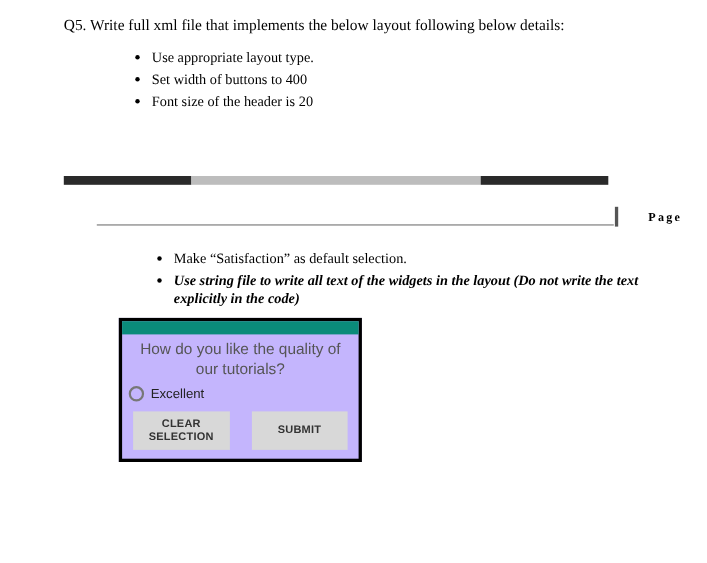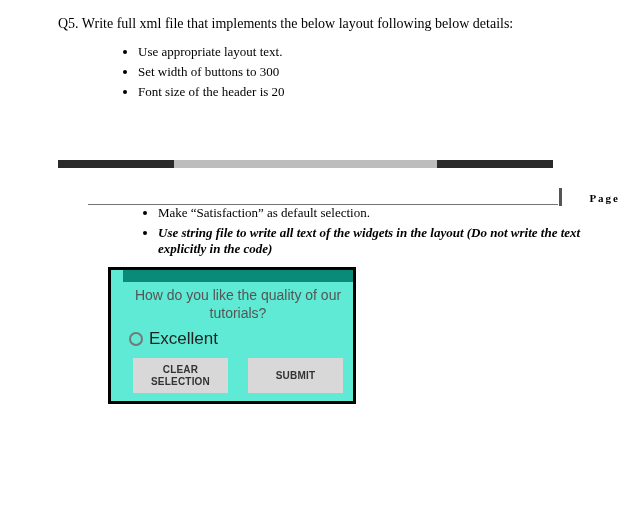--- a/index.html
+++ b/index.html
@@ -51,52 +51,52 @@
       position: absolute;
       right: -62px;
       bottom: 0px;
       font-size: 11px;
       letter-spacing: 2px;
       font-weight: bold;
     }
     .bullets2 {
       list-style: disc;
       margin-left: 100px;
+      margin-top: 22px;
       margin-bottom: 10px;
     }
     .bullets2 li { margin-bottom: 4px; font-size: 13px; }
     .bold { font-weight: bold; font-style: italic; }
     
     .mock {
-      width: 248px;
+      width: 221px;
       margin-left: 50px;
       margin-top: 6px;
       border: 3px solid #000;
-      background: #5eead4;
+      background: #c4b5fd;
       position: relative;
-      padding-left: 12px;
     }
     .mock-toolbar {
       height: 12px;
       background: #0a8b7a;
     }
     .mock-header {
       font-family: Arial, sans-serif;
       font-size: 14px;
       color: #555;
       text-align: center;
       padding: 5px 10px 4px;
       line-height: 1.25;
     }
     .radio-row {
       display: flex;
-      align-items: center;
+      align-items: flex-start;
       padding: 3px 6px;
       font-family: Arial, sans-serif;
-      font-size: 17px;
+      font-size: 12px;
       color: #222;
     }
     .radio-circle {
       width: 14px;
       height: 14px;
       border-radius: 50%;
       border: 2px solid #777;
       margin-right: 6px;
       flex-shrink: 0;
     }
@@ -118,22 +118,22 @@
       letter-spacing: 0.2px;
       line-height: 1.15;
     }
   </style>
 </head>
 <body>
 
 <div class="q-title">Q5. Write full xml file that implements the below layout following below details:</div>
 
 <ul class="bullets1">
-  <li>Use appropriate layout text.</li>
-  <li>Set width of buttons to 300</li>
+  <li>Use appropriate layout type.</li>
+  <li>Set width of buttons to 400</li>
   <li>Font size of the header is 20</li>
 </ul>
 
 <div class="sep-bar">
   <div class="dark" style="width:22%"></div>
   <div class="gray" style="width:50%"></div>
   <div class="dark" style="width:22%"></div>
 </div>
 
 <div class="page-row">

